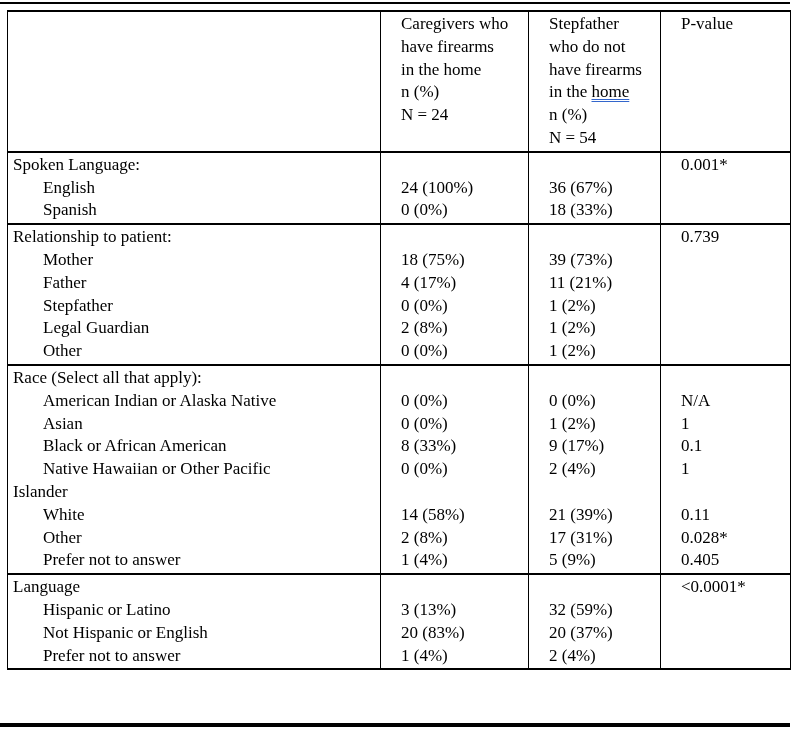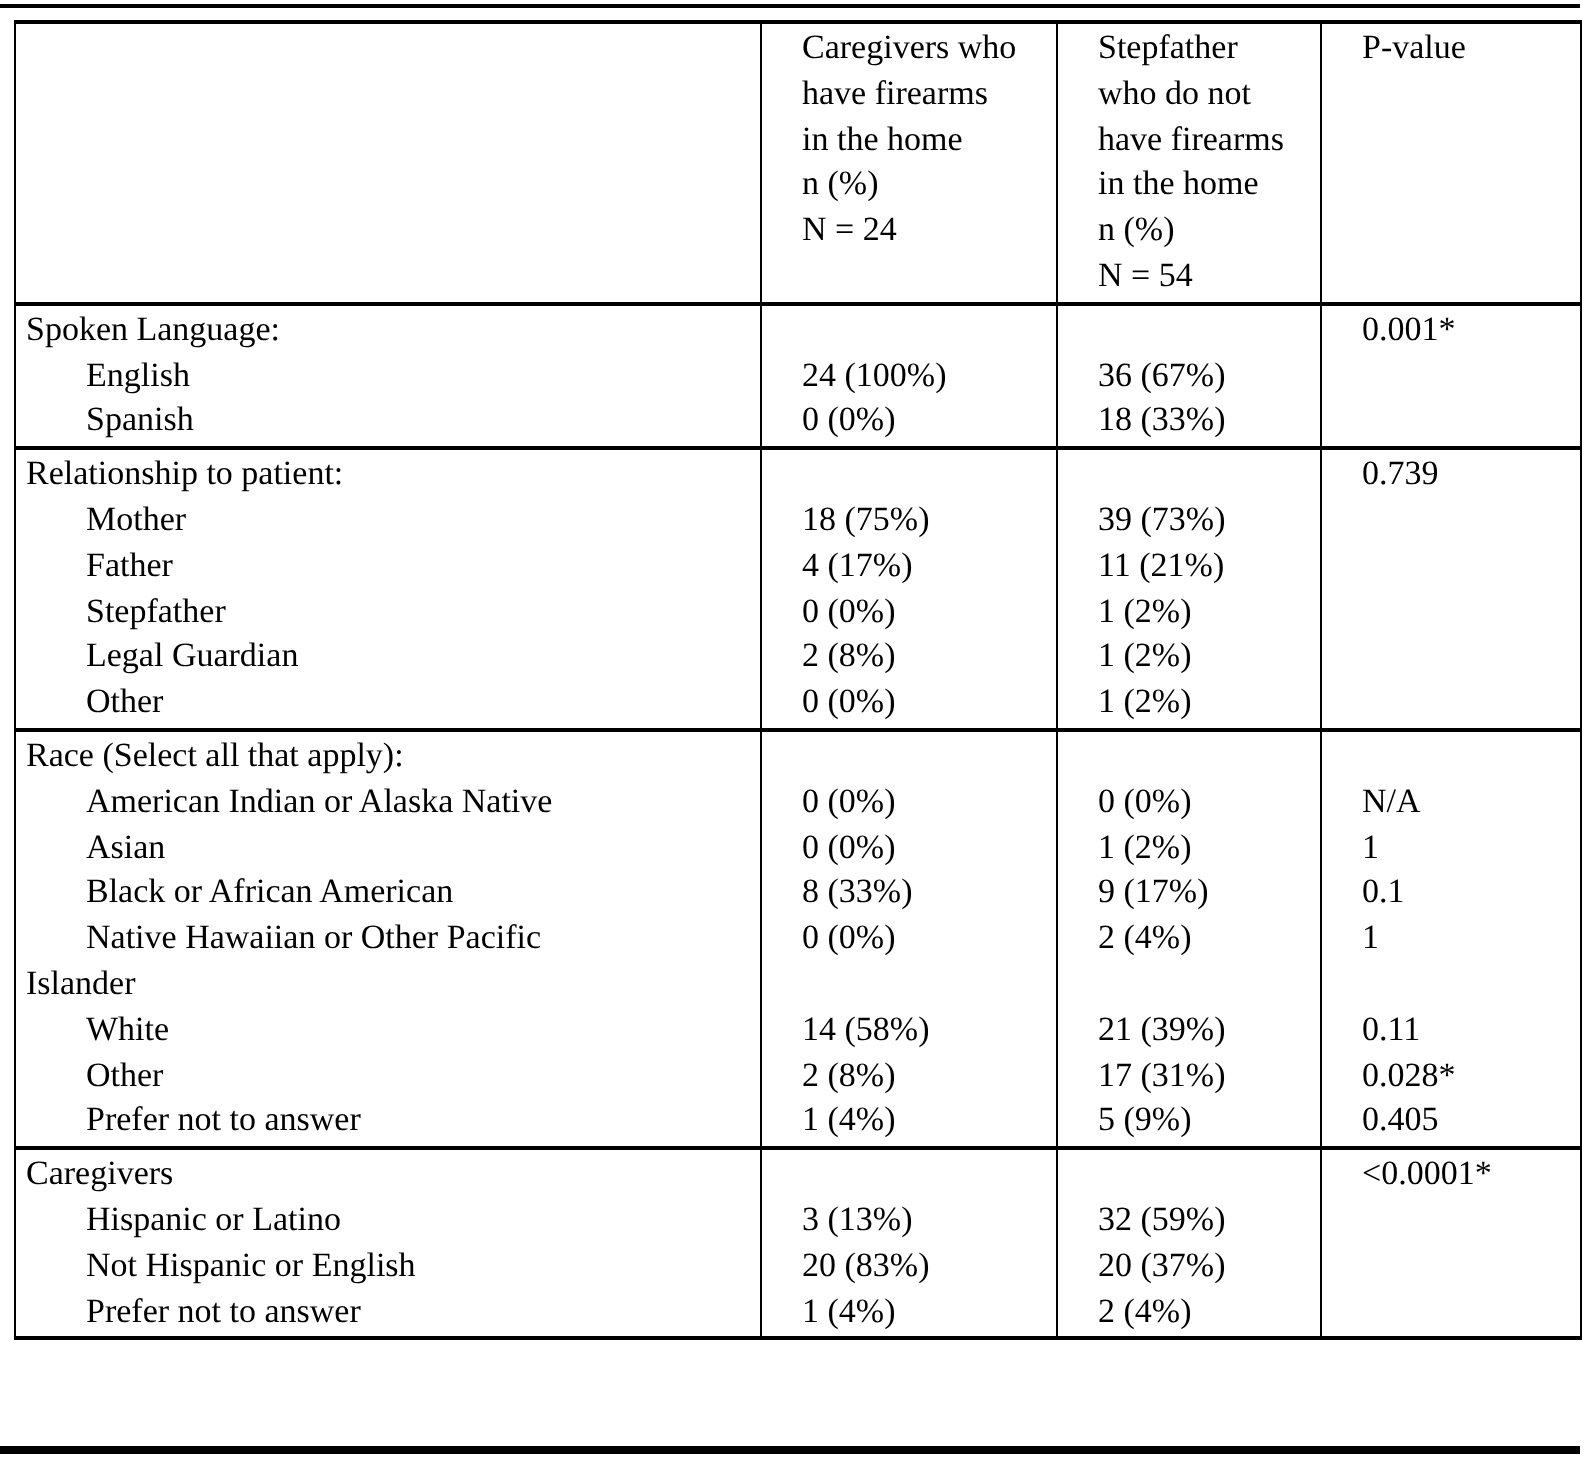--- a/index.html
+++ b/index.html
@@ -55,20 +55,21 @@
   .line {
     height: 22.8px;
     line-height: 22.8px;
     white-space: nowrap;
     overflow: visible;
   }
   .line.indent {
     padding-left: 30px;
   }
   .grammar {
+    text-decoration: underline;
     text-decoration-style: double;
     text-decoration-color: #3366cc;
     text-decoration-thickness: 1px;
     text-underline-offset: 2px;
   }
 </style>
 </head>
 <body>
 
 <div class="page">
@@ -205,21 +206,21 @@
             <div class="line">0.1</div>
             <div class="line">1</div>
             <div class="line"></div>
             <div class="line">0.11</div>
             <div class="line">0.028*</div>
             <div class="line">0.405</div>
           </td>
         </tr>
         <tr>
           <td>
-            <div class="line">Caregivers</div>
+            <div class="line">Language</div>
             <div class="line indent">Hispanic or Latino</div>
             <div class="line indent">Not Hispanic or English</div>
             <div class="line indent">Prefer not to answer</div>
           </td>
           <td class="data-col">
             <div class="line"></div>
             <div class="line">3 (13%)</div>
             <div class="line">20 (83%)</div>
             <div class="line">1 (4%)</div>
           </td>

